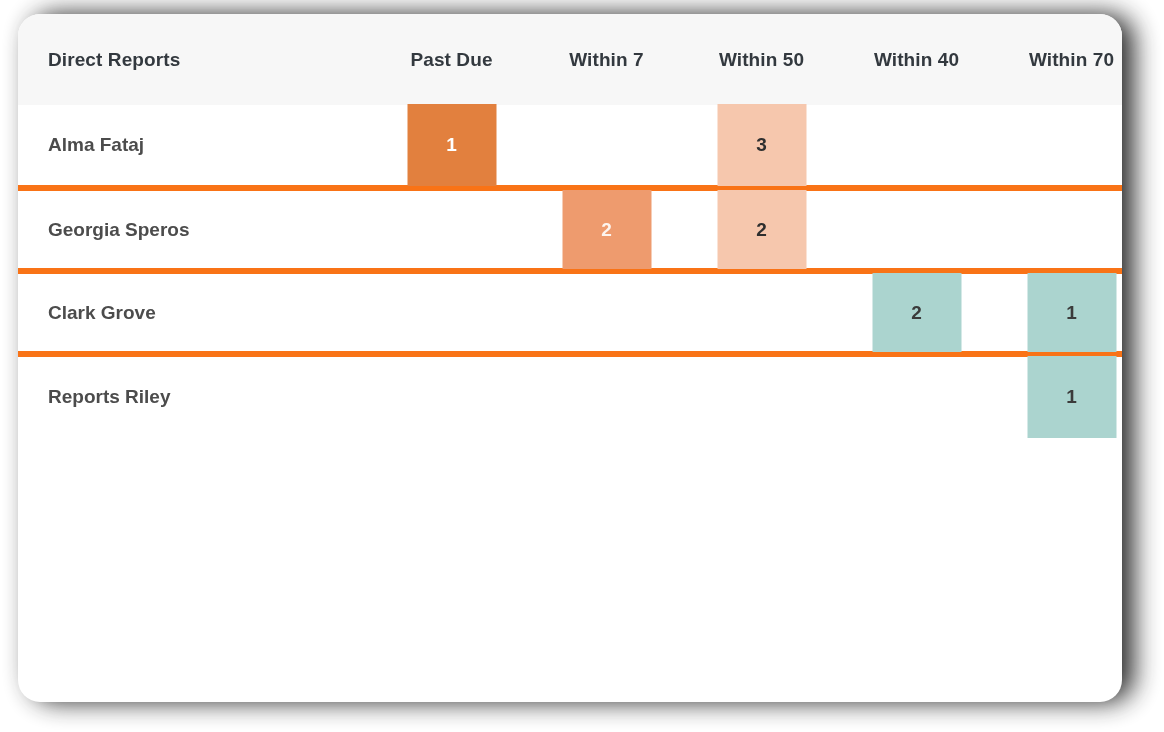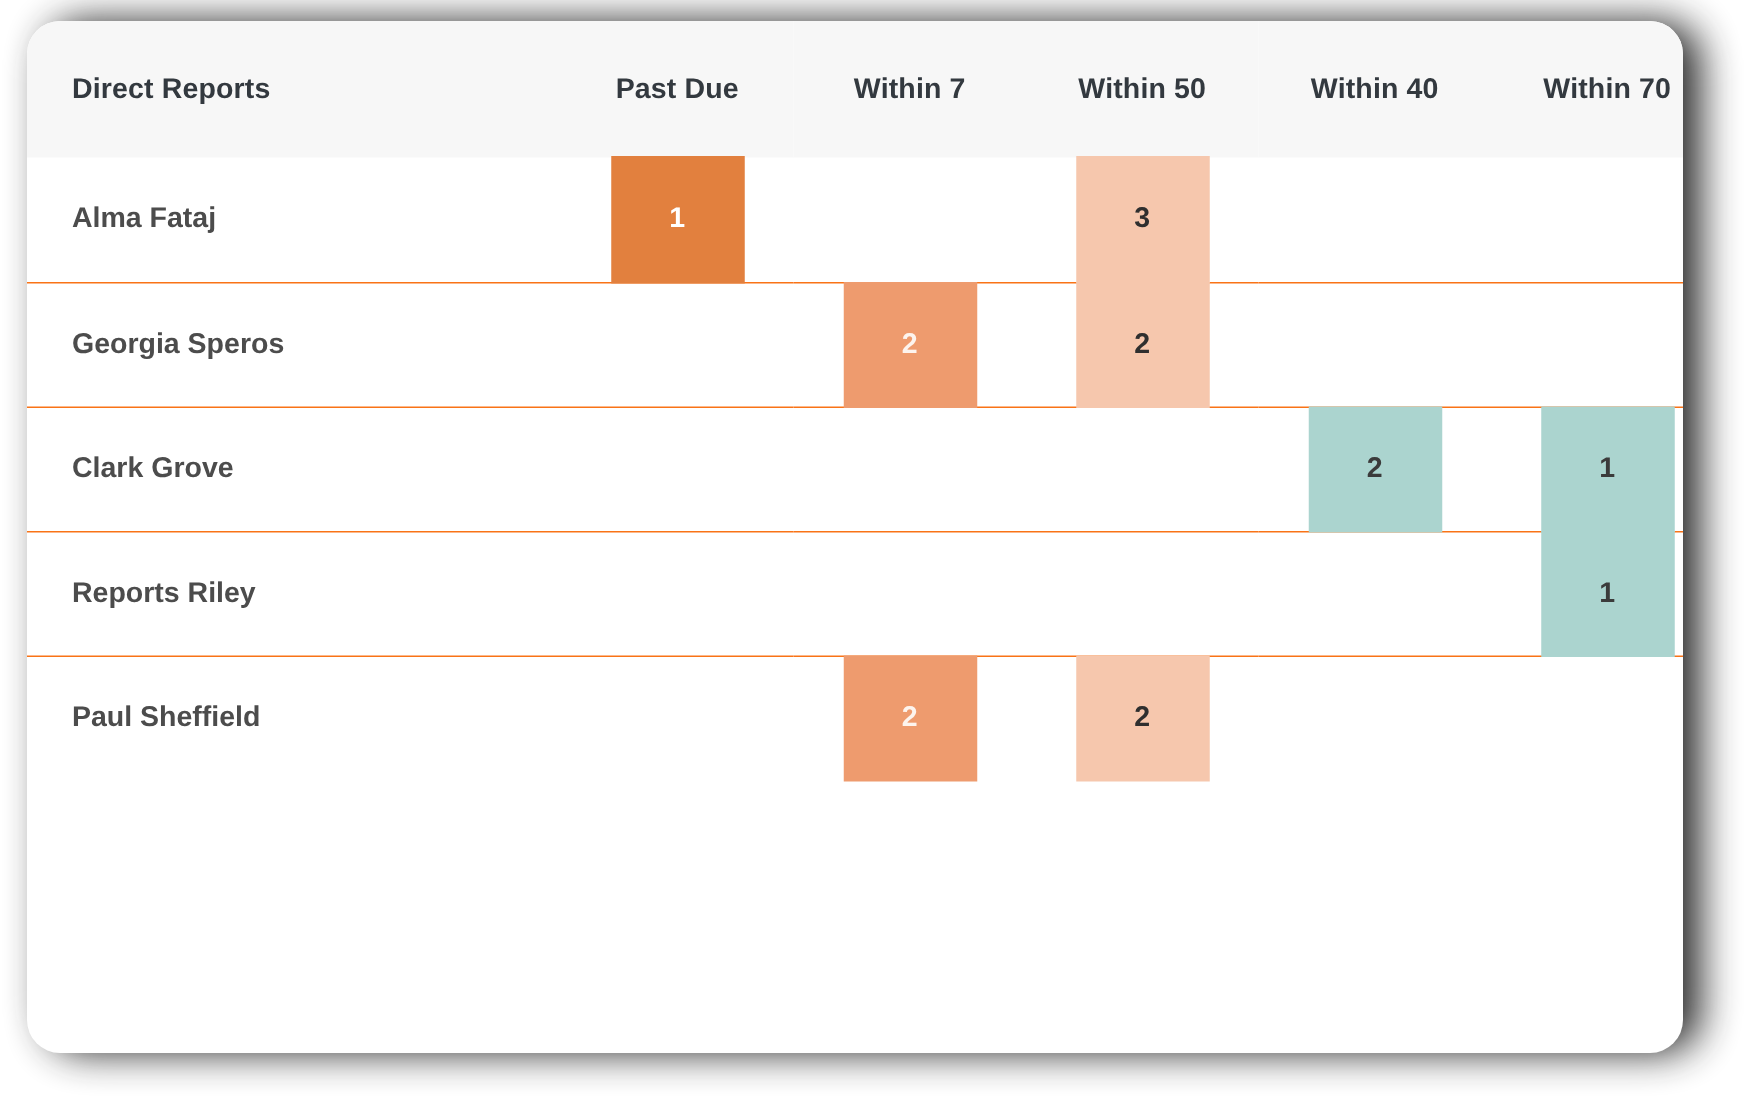--- a/index.html
+++ b/index.html
@@ -73,21 +73,21 @@
     text-align: center;
     width: 155px;
     margin-top: 18px;
   }
 
   
   tbody tr {
     height: 83px;
   }
   tbody tr + tr td {
-    border-top: 1px solid #f97316;
+    border-top: 6px solid #f97316;
   }
   tbody td {
     padding: 0;
     vertical-align: middle;
   }
 
   td.name-cell {
     text-align: left;
     padding-left: 30px;
     font-size: 19px;
@@ -180,29 +180,17 @@
           <tr>
             <td class="name-cell">Reports Riley</td>
             <td class="bucket-cell"></td>
             <td class="bucket-cell"></td>
             <td class="bucket-cell"></td>
             <td class="bucket-cell"></td>
             <td class="bucket-cell">
               <div class="block lvl-teal">1</div>
             </td>
           </tr>
-          <tr>
-            <td class="name-cell">Paul Sheffield</td>
-            <td class="bucket-cell"></td>
-            <td class="bucket-cell">
-              <div class="block lvl-mid">2</div>
-            </td>
-            <td class="bucket-cell">
-              <div class="block lvl-light">2</div>
-            </td>
-            <td class="bucket-cell"></td>
-            <td class="bucket-cell"></td>
-          </tr>
         </tbody>
     </table>
   </div>
 
 </div>
 
 </body></html>

